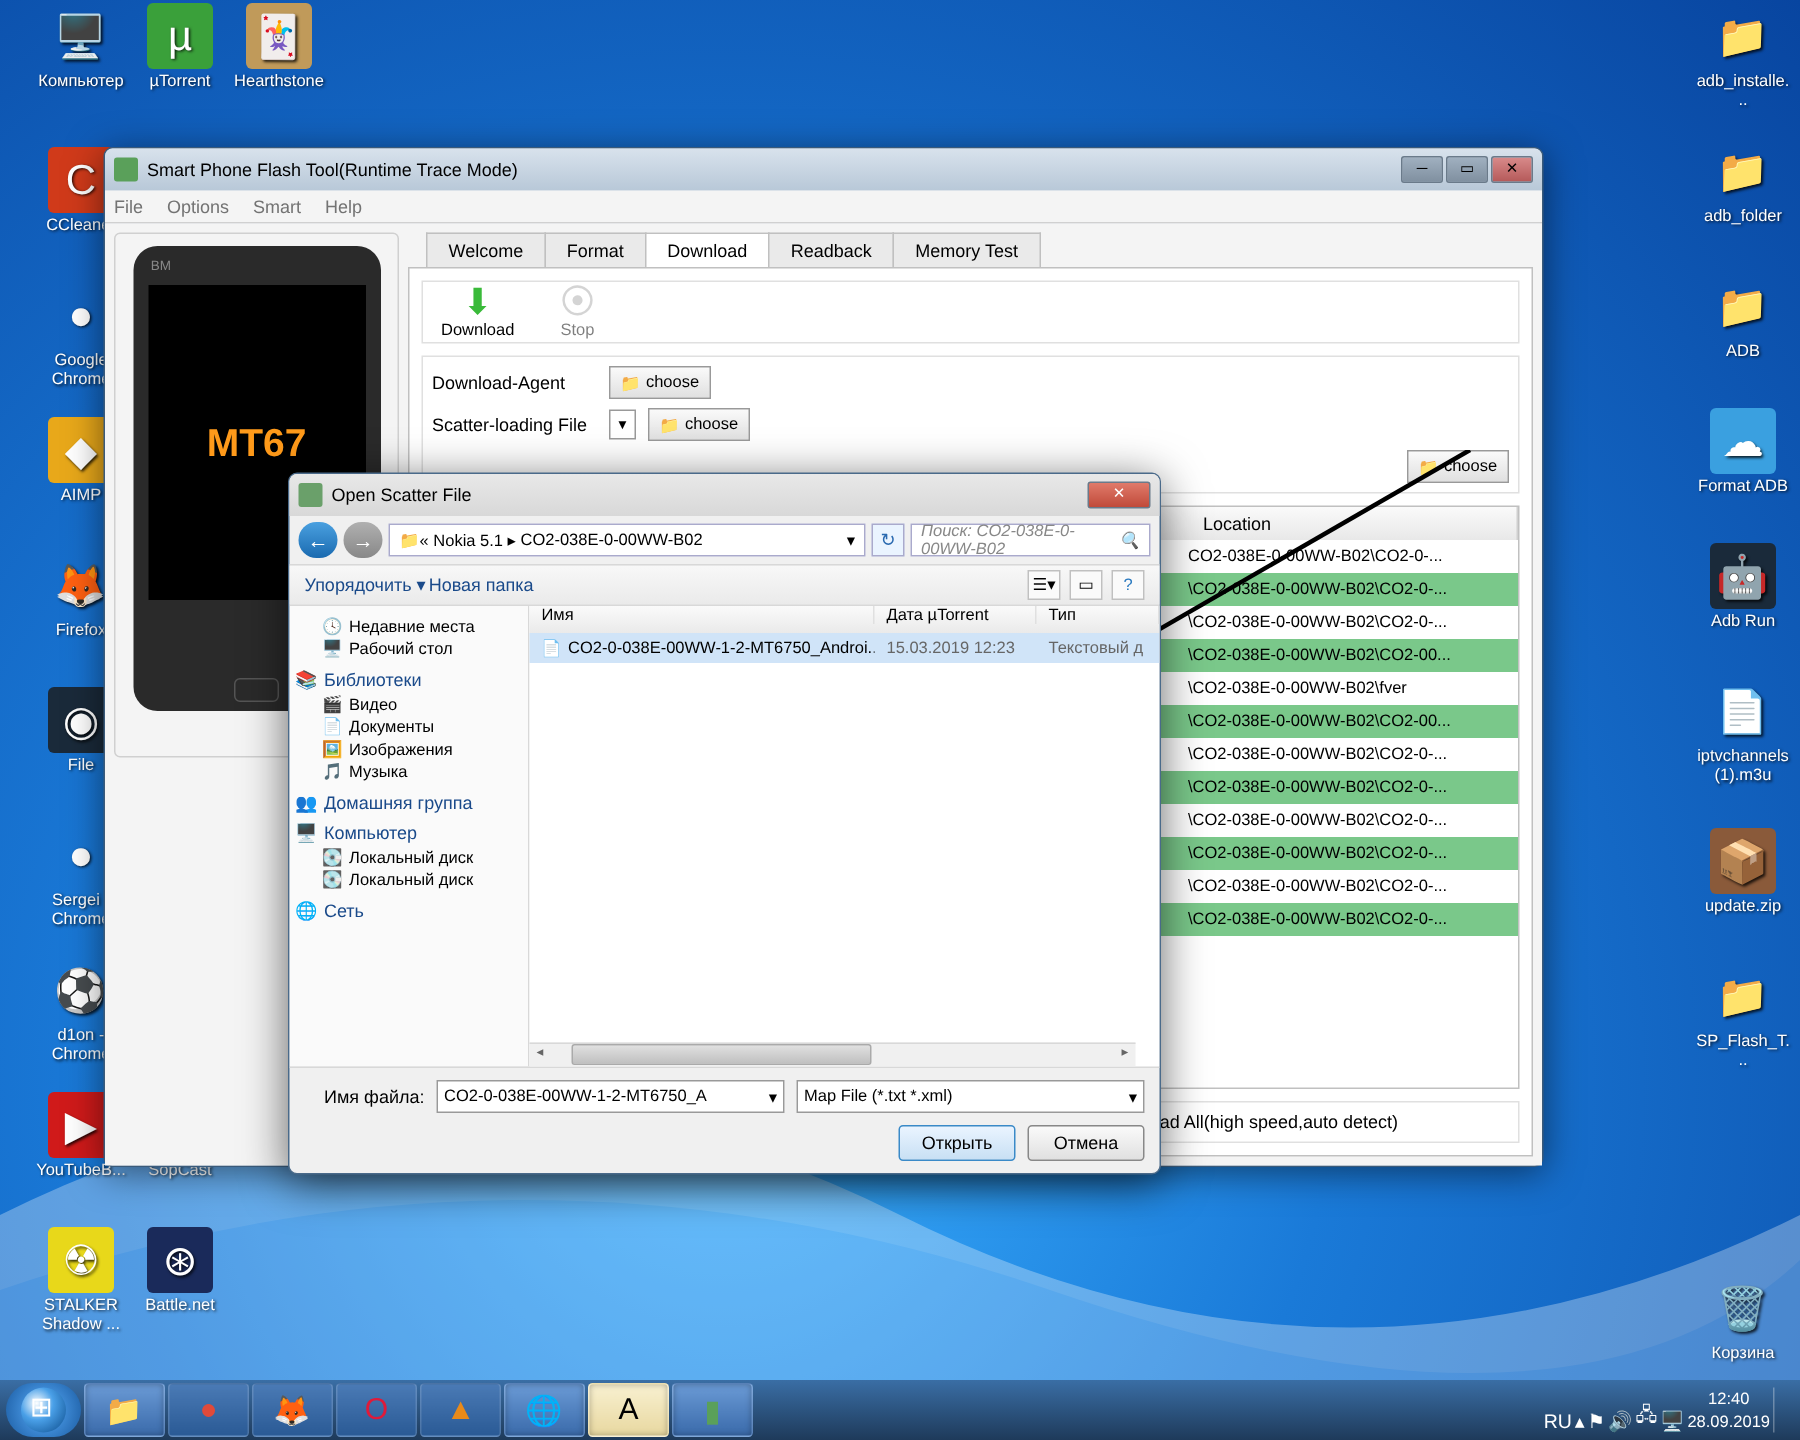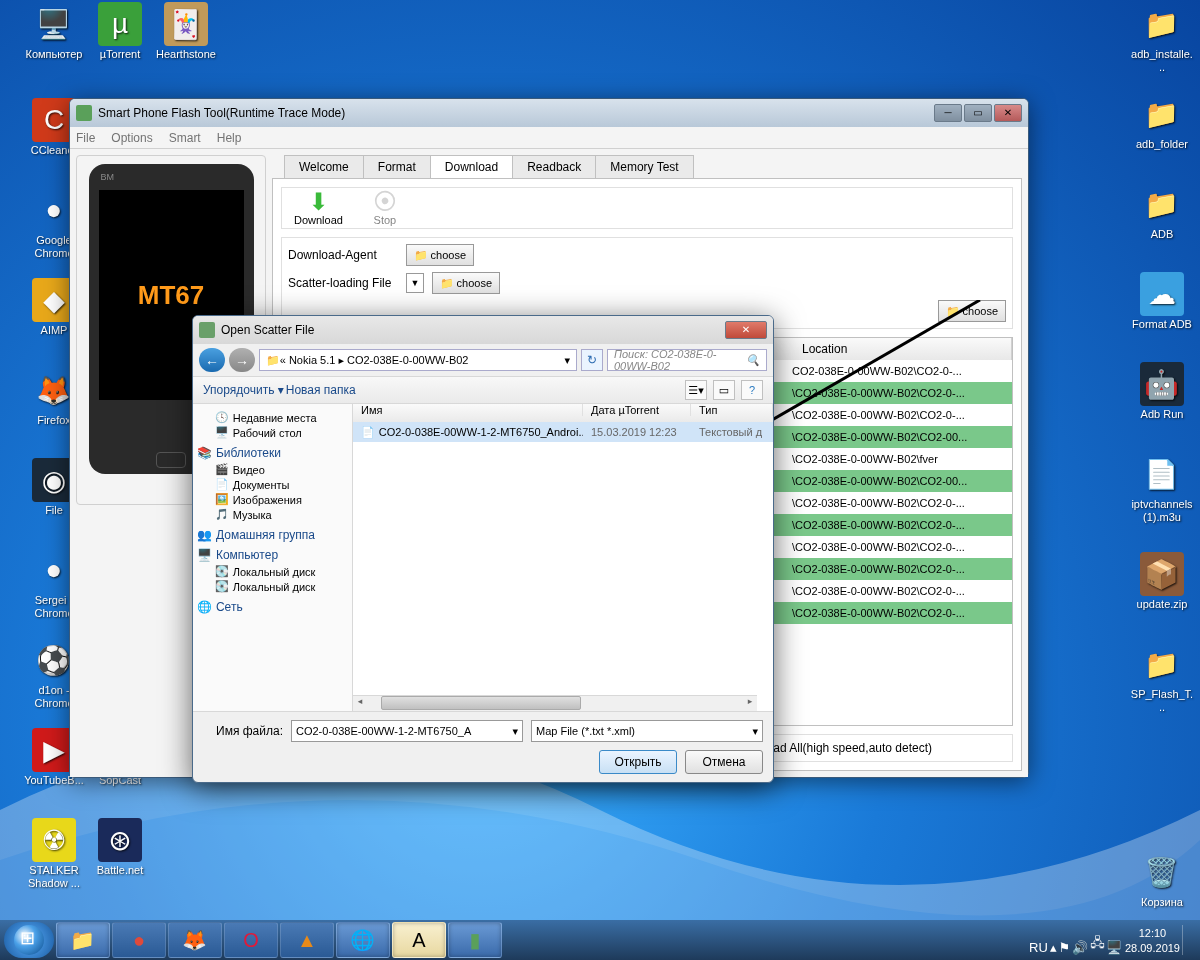--- a/index.html
+++ b/index.html
@@ -462,18 +462,18 @@
   <div class="tbtn active" style="background:linear-gradient(#f8f0d0,#e8d8a0)">A</div>
   <div class="tbtn active" style="color:#5aa05a">▮</div>
   <div class="tray">
     <span class="tray-ico">RU</span>
     <span class="tray-ico">▴</span>
     <span class="tray-ico">⚑</span>
     <span class="tray-ico">🔊</span>
     <span class="tray-ico">🖧</span>
     <span class="tray-ico">🖥️</span>
     <div class="tray-time">
-      <div>12:10</div>
+      <div>12:40</div>
         <div>28.09.2019</div>
     </div>
     <span class="tray-ico" style="border-left:1px solid rgba(255,255,255,.3);padding-left:6px;width:8px;height:30px"></span>
   </div>
 </div>
 
 </body></html>

